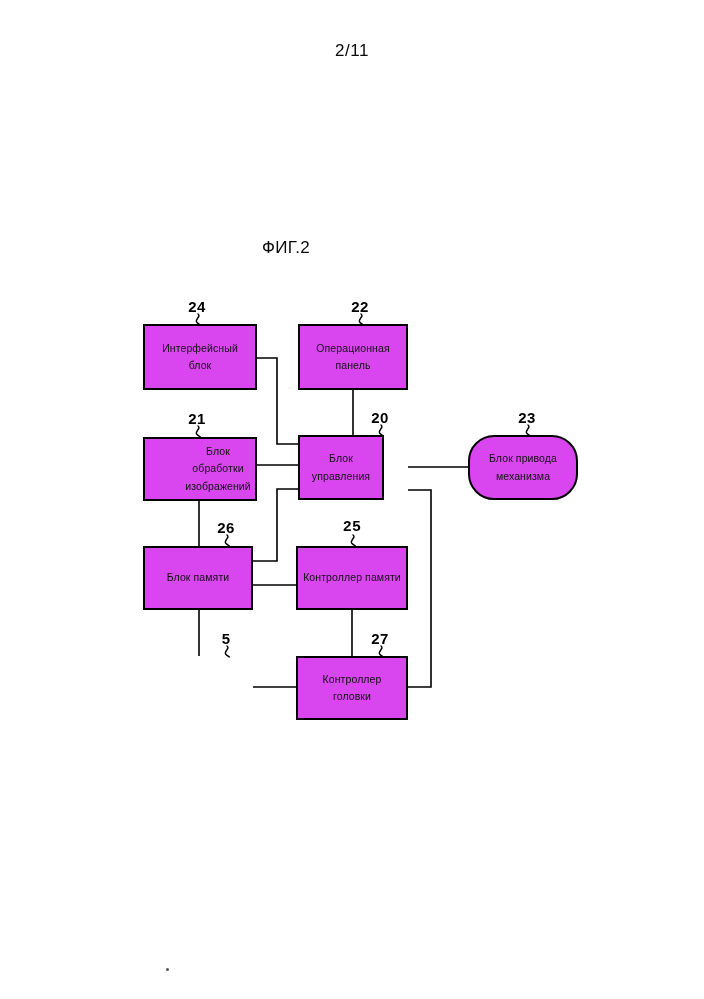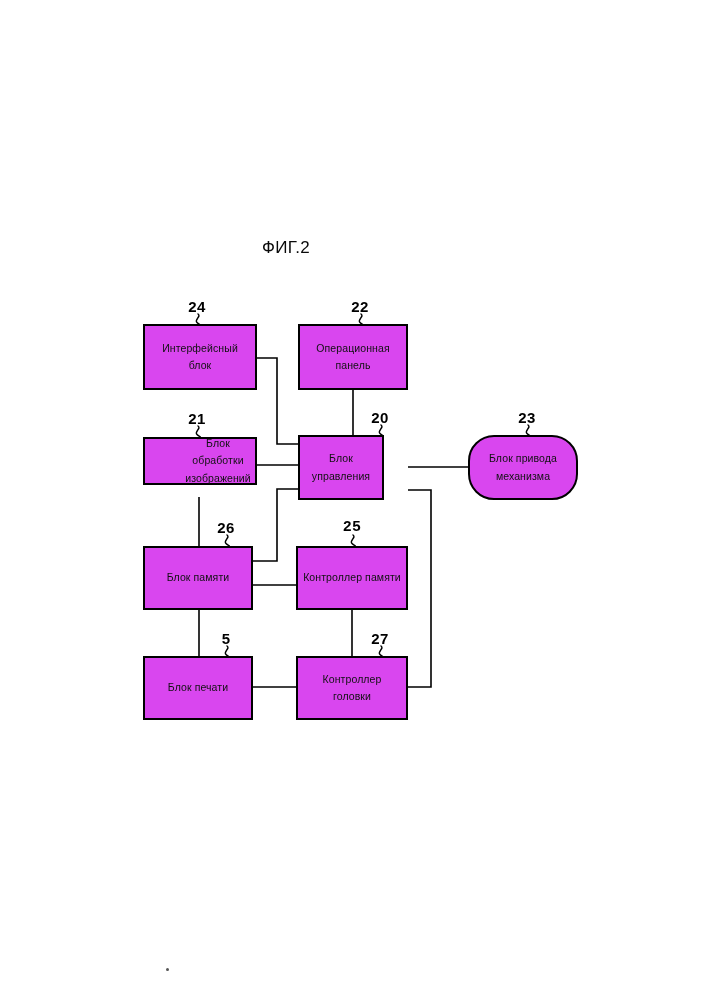--- a/index.html
+++ b/index.html
@@ -113,20 +113,21 @@
     height: 3px;
     background: #555;
     border-radius: 50%;
   }
 </style>
 </head>
 <body>
 
 <div id="sheet">
 
+  <div class="page-number">2/11</div>
 
   <div class="fig-caption">ФИГ.2</div>
 
   <div id="diagram">
     <svg id="wires" viewBox="0 0 704 999" width="704" height="999" xmlns="http://www.w3.org/2000/svg">
         <path d="M 257 358 L 277 358 L 277 444 L 298 444" fill="none" stroke="#000000" stroke-width="1.6" stroke-linecap="butt"></path>
         <path d="M 353 390 L 353 435" fill="none" stroke="#000000" stroke-width="1.6" stroke-linecap="butt"></path>
         <path d="M 257 465 L 298 465" fill="none" stroke="#000000" stroke-width="1.6" stroke-linecap="butt"></path>
         <path d="M 408 467 L 468 467" fill="none" stroke="#000000" stroke-width="1.6" stroke-linecap="butt"></path>
         <path d="M 199 497 L 199 546" fill="none" stroke="#000000" stroke-width="1.6" stroke-linecap="butt"></path>
@@ -147,39 +148,36 @@
         <path d="M 381 646 c 3.5 2.5 -4 5.5 -1 8.5 c 1.6 1.6 2.4 1.6 3.2 2.4" fill="none" stroke="#000000" stroke-width="1.5" stroke-linecap="round"></path>
       </svg>
   <div class="block" style="left: 143px; top: 324px; width: 114px; height: 66px;">
         <span class="block-label">Интерфейсный
 блок</span>
       </div>
       <div class="block" style="left: 298px; top: 324px; width: 110px; height: 66px;">
         <span class="block-label">Операционная
 панель</span>
       </div>
-      <div class="block" style="left: 143px; top: 437px; width: 114px; height: 48px; padding-left: 36px;">
+      <div class="block" style="left: 143px; top: 437px; width: 114px; height: 64px; padding-left: 36px;">
         <span class="block-label">Блок обработки
 изображений</span>
       </div>
       <div class="block" style="left: 298px; top: 435px; width: 86px; height: 65px;">
         <span class="block-label">Блок управления</span>
       </div>
       <div class="block" style="left: 468px; top: 435px; width: 110px; height: 65px; border-radius: 26px;">
         <span class="block-label">Блок привода
 механизма</span>
       </div>
       <div class="block" style="left: 143px; top: 546px; width: 110px; height: 64px;">
         <span class="block-label">Блок памяти</span>
       </div>
       <div class="block" style="left: 296px; top: 546px; width: 112px; height: 64px;">
         <span class="block-label">Контроллер памяти</span>
-      </div>
-      <div class="block" style="left: 143px; top: 656px; width: 110px; height: 64px;">
-        <span class="block-label">Блок печати</span>
       </div>
       <div class="block" style="left: 296px; top: 656px; width: 112px; height: 64px;">
         <span class="block-label">Контроллер
 головки</span>
       </div>
       <div class="ref" style="left: 180px; top: 298px;">24</div>
       <div class="ref" style="left: 343px; top: 298px;">22</div>
       <div class="ref" style="left: 180px; top: 410px;">21</div>
       <div class="ref" style="left: 363px; top: 409px;">20</div>
       <div class="ref" style="left: 510px; top: 409px;">23</div>

